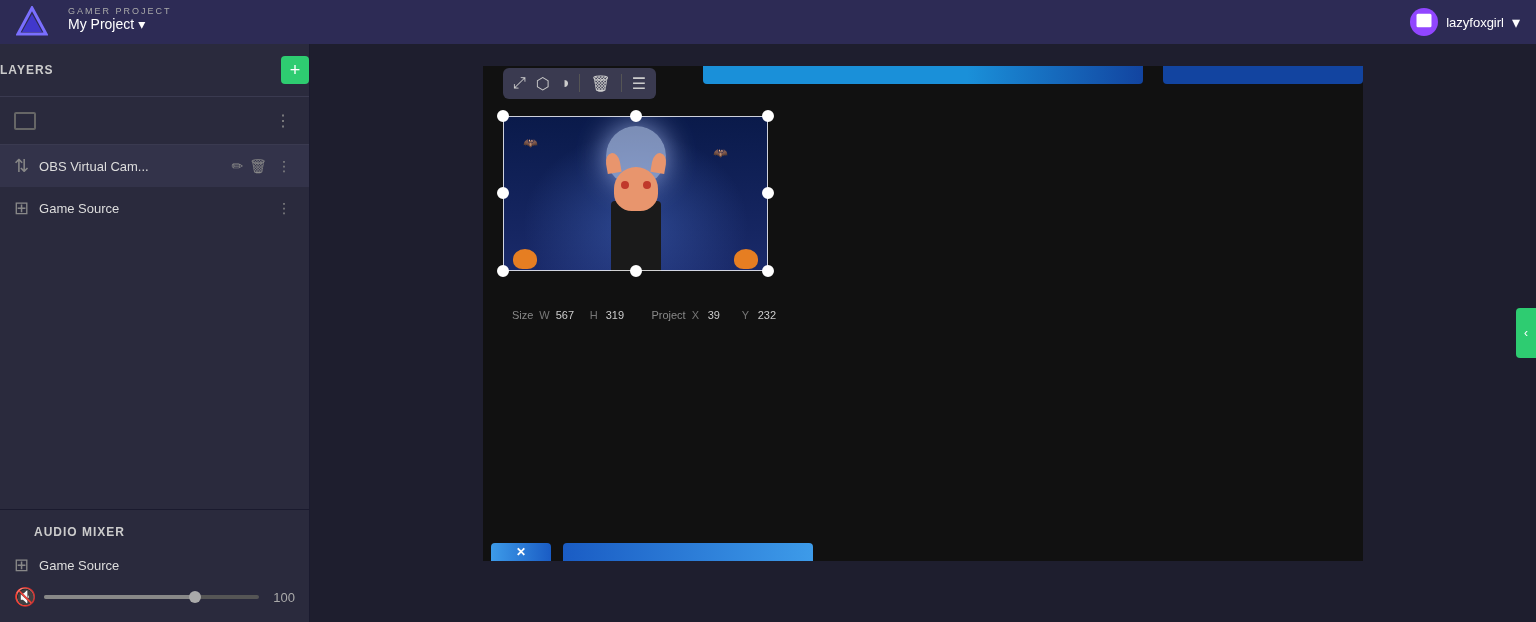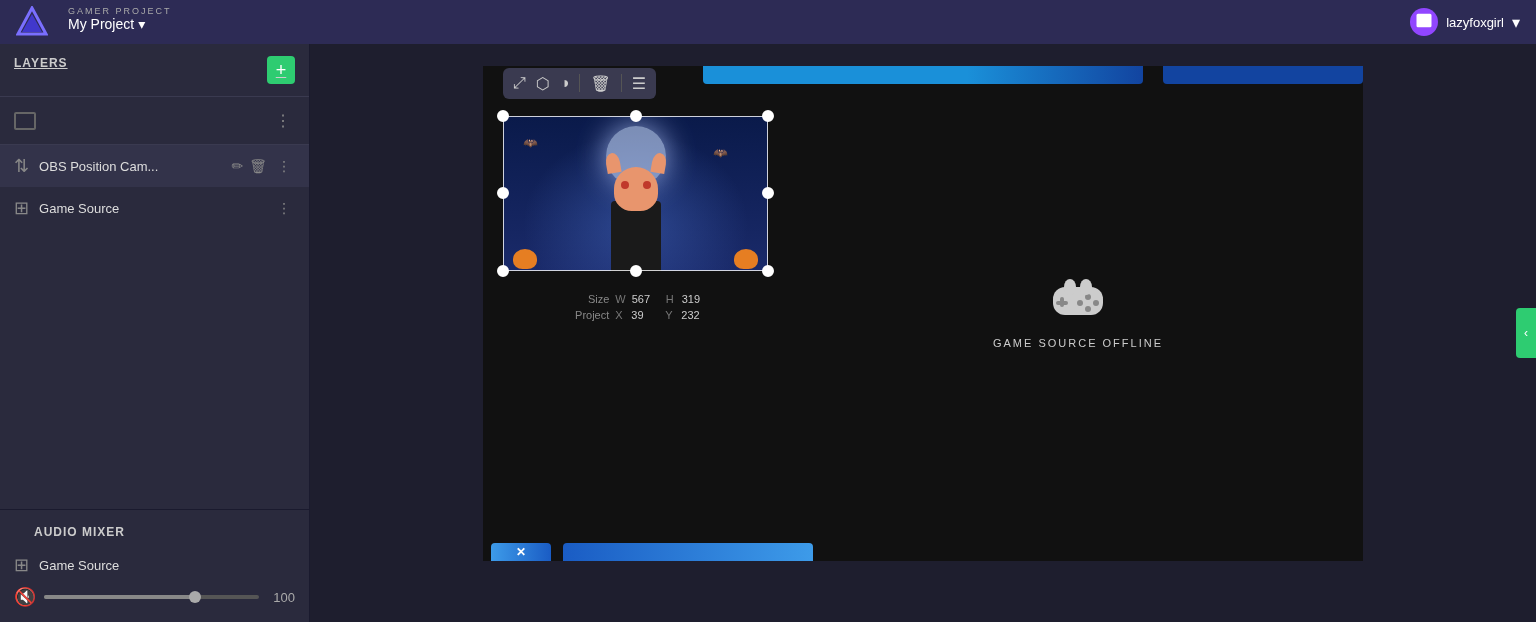--- a/index.html
+++ b/index.html
@@ -87,23 +87,23 @@
       border-right: 1px solid #1a1a2e;
     }
 
     
     .layers-section {
       flex: 1;
       overflow: hidden;
     }
     .layers-header {
       display: flex;
+      align-items: center;
       justify-content: space-between;
-      padding: 12px 14px;
-      text-decoration: underline;
+      padding: 12px 0;
     }
     .layers-title {
       font-size: 12px;
       font-weight: bold;
       color: #ccc;
       letter-spacing: 1px;
       text-transform: uppercase;
     }
     .add-layer-btn {
       background: #2ecc71;
@@ -499,21 +499,21 @@
       background: #555;
     }
 
     
     .size-info {
       position: absolute;
       bottom: -50px;
       left: 50%;
       transform: translateX(-50%);
       display: flex;
-      flex-direction: column;
+      flex-direction: row;
       gap: 4px;
       font-size: 11px;
       color: #aaa;
       white-space: nowrap;
       margin-top: 23px;
     }
     .size-row {
       display: flex;
       gap: 6px;
       align-items: center;
@@ -599,21 +599,21 @@
       <hr class="layer-separator">
 
       <div class="layer-placeholder">
         <div class="placeholder-icon"></div>
         <div style="flex:1;"></div>
         <span class="three-dots">⋮</span>
       </div>
 
       <div class="layer-item active">
         <span class="layer-icon">⇅</span>
-        <span class="layer-name">OBS Position Cam...</span>
+        <span class="layer-name">OBS Virtual Cam...</span>
         <div class="layer-actions">
           <span style="font-size:14px;">✏</span>
           <span style="font-size:14px;">🗑</span>
           <span class="three-dots">⋮</span>
         </div>
       </div>
 
       <div class="layer-item">
         <span class="layer-icon">⊞</span>
         <span class="layer-name">Game Source</span>
@@ -647,36 +647,20 @@
     <div class="preview-wrapper">
 
       <div class="preview-topbar"></div>
       <div class="preview-topbar-right"></div>
 
       <div class="preview-bottombar">
         <span class="preview-bottombar-x">✕</span>
       </div>
       <div class="preview-bottombar2"></div>
 
-      <div class="game-source-offline">
-        <div style="font-size:44px; color:#ddd;">
-          <svg width="60" height="42" viewBox="0 0 60 42" fill="none">
-            <rect x="5" y="10" width="50" height="28" rx="12" fill="#ccc"></rect>
-            <rect x="12" y="20" width="4" height="10" rx="2" fill="#888"></rect>
-            <rect x="8" y="24" width="12" height="4" rx="2" fill="#888"></rect>
-            <circle cx="40" cy="20" r="3" fill="#888"></circle>
-            <circle cx="48" cy="26" r="3" fill="#888"></circle>
-            <circle cx="40" cy="32" r="3" fill="#888"></circle>
-            <circle cx="32" cy="26" r="3" fill="#888"></circle>
-            <ellipse cx="22" cy="10" rx="6" ry="8" fill="#ccc"></ellipse>
-            <ellipse cx="38" cy="10" rx="6" ry="8" fill="#ccc"></ellipse>
-          </svg>
-        </div>
-        <span class="offline-text">GAME SOURCE OFFLINE</span>
-      </div>
 
       <div class="selected-layer-wrapper">
         <div class="selection-box">
 
           <div class="selection-toolbar">
             <span class="toolbar-icon" style="font-size:16px;">⤢</span>
             <span class="toolbar-icon">⬡</span>
             <span class="toolbar-icon">◑</span>
             <div class="toolbar-divider"></div>
             <span class="toolbar-icon">🗑</span>

